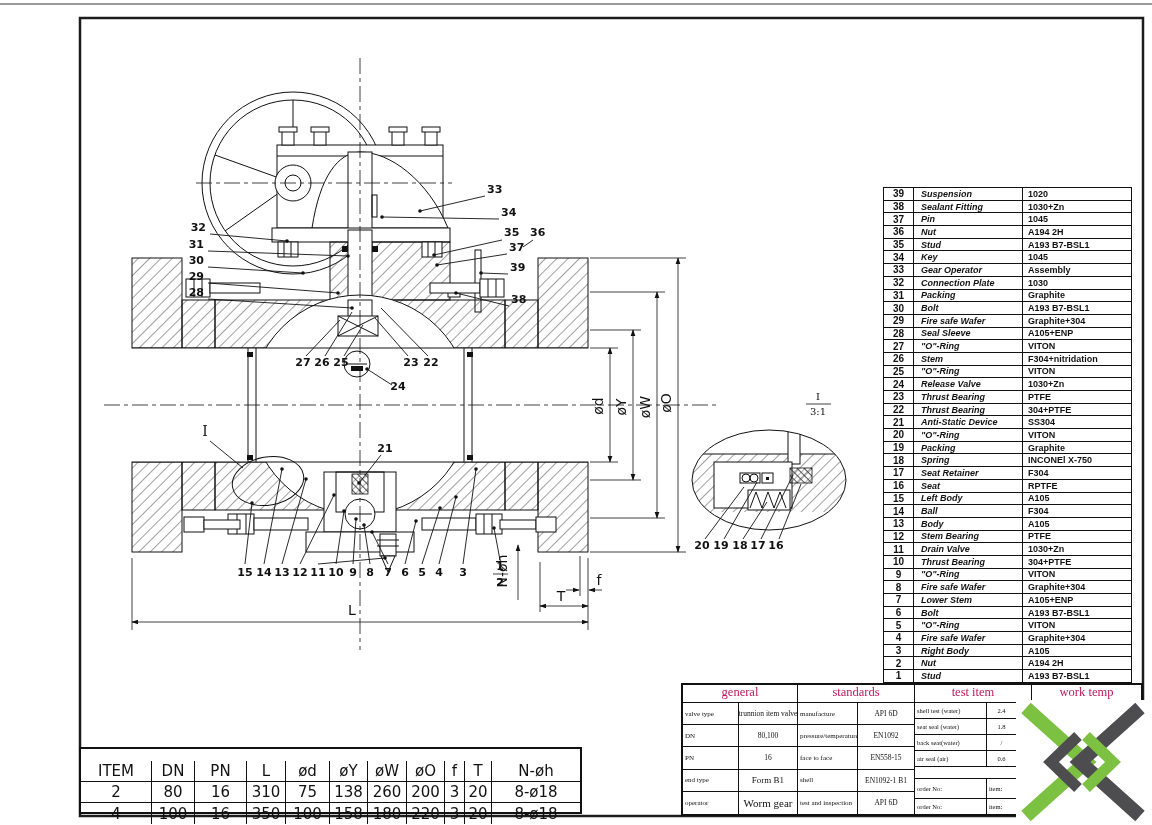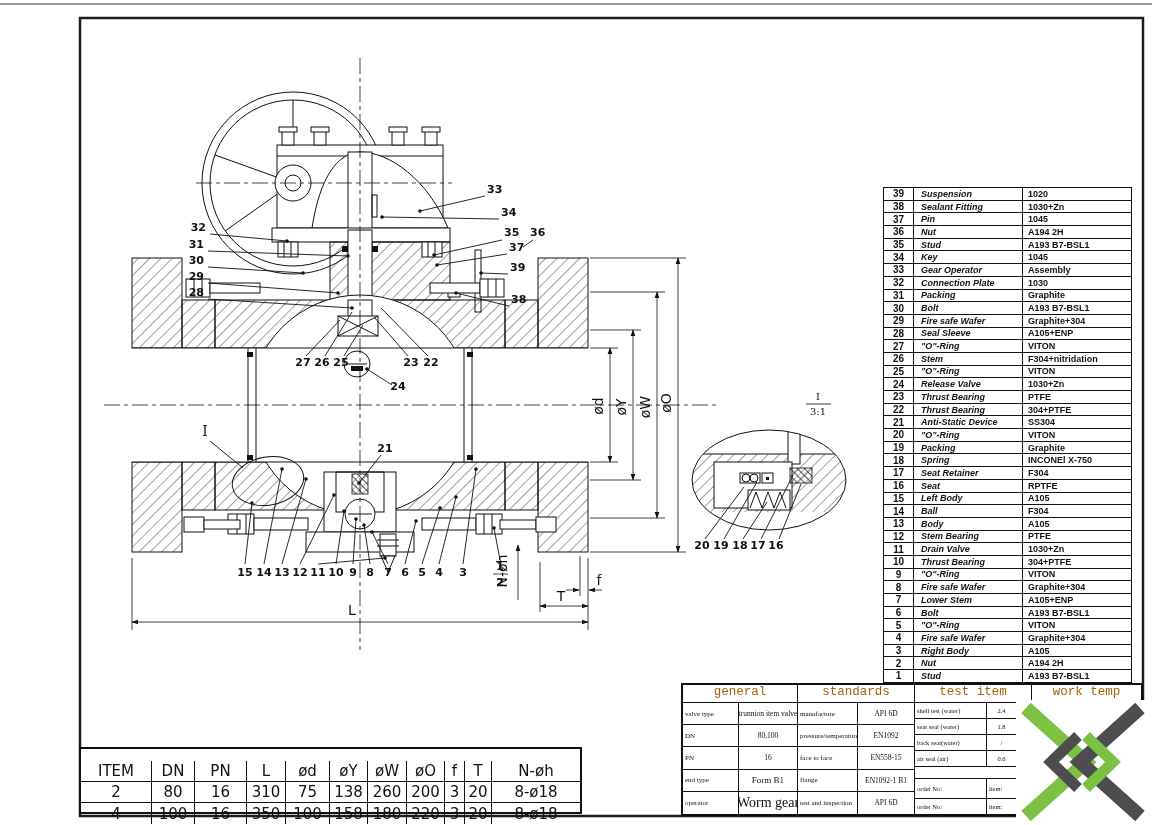--- a/index.html
+++ b/index.html
@@ -20,21 +20,21 @@
   .pl-name{width:109px;padding-left:7px;border-right:1px solid #111;font-style:italic;}
   .pl-mat{flex:1;padding-left:5px;}
 
   
   #spec-block{position:absolute;left:681px;top:683px;width:462px;height:133px;z-index:2;
               border:2px solid #111;box-sizing:border-box;background:#fff;display:flex;
               font-family:"Liberation Serif",serif;}
   .tb-sec{display:flex;flex-direction:column;box-sizing:border-box;border-right:1.5px solid #111;}
   .tb-sec:last-child{border-right:none;}
   .tb-head{height:17px;line-height:15px;text-align:center;border-bottom:1.5px solid #111;
-           font-family:Liberation Mono, monospace;font-size:12.5px;color:#a16207;}
+           font-family:Liberation Serif, serif;font-size:12.5px;color:#be185d;}
   .tb-grid{flex:1;display:grid;}
   .tb-grid>div{box-sizing:border-box;display:flex;align-items:center;overflow:hidden;
                white-space:nowrap;color:#111;}
   .g2{grid-template-columns:56px 1fr;grid-auto-rows:1fr;}
   .g2>div{border-bottom:1px solid #111;border-right:1px solid #111;font-size:7px;padding:0 2px;}
   .g2>div:nth-child(even){border-right:none;justify-content:center;font-size:7.5px;}
   .g2>div:nth-child(9),.g2>div:nth-child(10){border-bottom:none;}
   .g3{grid-template-columns:72px 30px 1fr;grid-template-rows:repeat(4,16px) 12px 20px 1fr;}
   .g3>div{border-bottom:1px solid #111;font-size:6.5px;padding:0 2px;}
   .t-lab{border-right:1px solid #111;}
@@ -599,33 +599,33 @@
       <div class="tb-grid g2">
         <div>valve type</div>
         <div>trunnion item valve</div>
         <div>DN</div>
         <div>80,100</div>
         <div>PN</div>
         <div>16</div>
         <div>end type</div>
         <div style="font-size:9px">Form B1</div>
         <div>operator</div>
-        <div style="font-size:14px">Worm gear</div>
+        <div style="font-size:11px">Worm gear</div>
       </div>
     </div>
     <div class="tb-sec" style="width:117px">
       <div class="tb-head">standards</div>
       <div class="tb-grid g2" style="grid-template-columns:60px 1fr">
         <div>manufacture</div>
         <div>API 6D</div>
         <div>pressure/temperature</div>
         <div>EN1092</div>
         <div>face to face</div>
         <div>EN558-15</div>
-        <div>flange</div>
+        <div>shell</div>
         <div>EN1092-1 B1</div>
         <div>test and inspection</div>
         <div>API 6D</div>
       </div>
     </div>
     <div class="tb-sec" style="width:117px">
       <div class="tb-head">test item</div>
       <div class="tb-grid g3">
         <div class="t-lab">shell test (water)</div>
         <div class="t-val">2.4</div>

